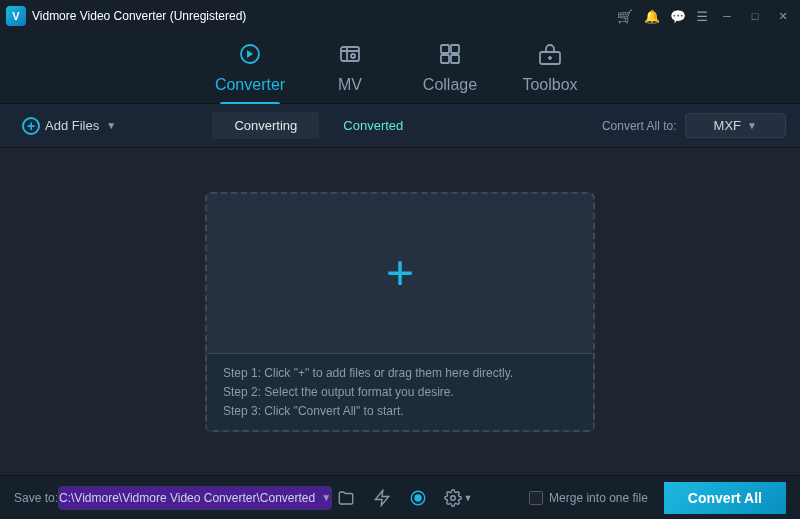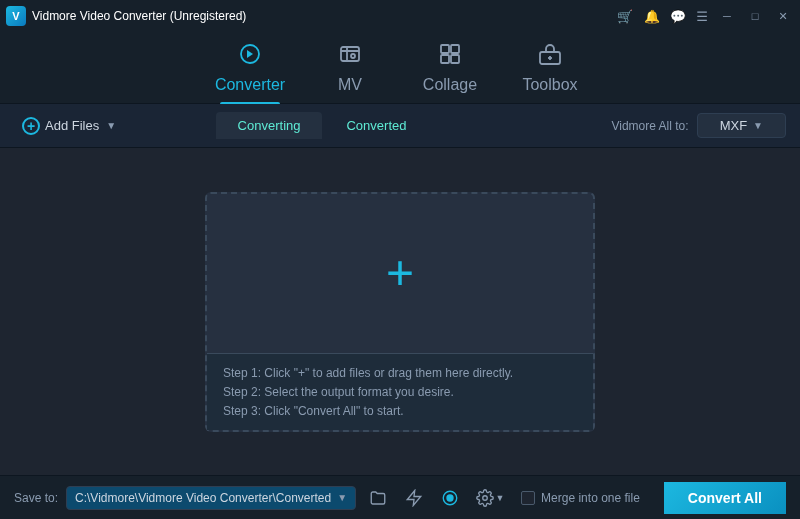--- a/index.html
+++ b/index.html
@@ -157,39 +157,39 @@
     .tab-btn {
       padding: 6px 22px;
       background: transparent;
       border: none;
       color: #5eead4;
       font-size: 13px;
       cursor: pointer;
       border-radius: 4px 4px 0 0;
     }
     .tab-btn.active {
-      color: #5eead4;
+      color: #e5e5e5;
       background: #243040;
     }
 
     #convert-all-to {
       display: flex;
       align-items: center;
       gap: 8px;
       margin-left: auto;
     }
     #convert-all-to-label {
       font-size: 12px;
       color: #8a9bb0;
     }
     #format-select {
       background: #243040;
       border: 1px solid #2e3e52;
       color: #cdd6e0;
-      padding: 4px 22px;
+      padding: 4px 28px;
       border-radius: 4px;
       font-size: 13px;
       cursor: pointer;
       display: flex;
       align-items: center;
       gap: 6px;
       min-width: 80px;
     }
     #format-arrow {
       color: #8a9bb0;
@@ -247,35 +247,34 @@
       color: #8a9bb0;
     }
 
     
     #footer {
       height: 44px;
       background: #16202a;
       display: flex;
       align-items: center;
       padding: 0 14px;
-      gap: 8px;
       border-top: 1px solid #0d1620;
     }
     #save-to-label {
       font-size: 12px;
       color: #8a9bb0;
       white-space: nowrap;
     }
     #save-path-box {
       display: flex;
       align-items: center;
-      background: #0c4a6e;
+      background: #4c1d95;
       border: 1px solid #2e3e52;
       border-radius: 4px;
-      padding: 4px 8px;
+      padding: 4px 0;
       min-width: 220px;
       gap: 6px;
     }
     #save-path-text {
       font-size: 12px;
       color: #cdd6e0;
       flex: 1;
       overflow: hidden;
       text-overflow: ellipsis;
       white-space: nowrap;
@@ -420,21 +419,21 @@
     <span>Add Files</span>
     <span id="add-files-arrow">▼</span>
   </button>
 
   <div id="tab-group">
     <button class="tab-btn active">Converting</button>
     <button class="tab-btn">Converted</button>
   </div>
 
   <div id="convert-all-to">
-    <span id="convert-all-to-label">Vidmore All to:</span>
+    <span id="convert-all-to-label">Convert All to:</span>
     <div id="format-select">
       <span>MXF</span>
       <span id="format-arrow">▼</span>
     </div>
   </div>
 </div>
 
 <div id="main-content">
   <div id="drop-zone">
     <div id="drop-zone-icon-area">

